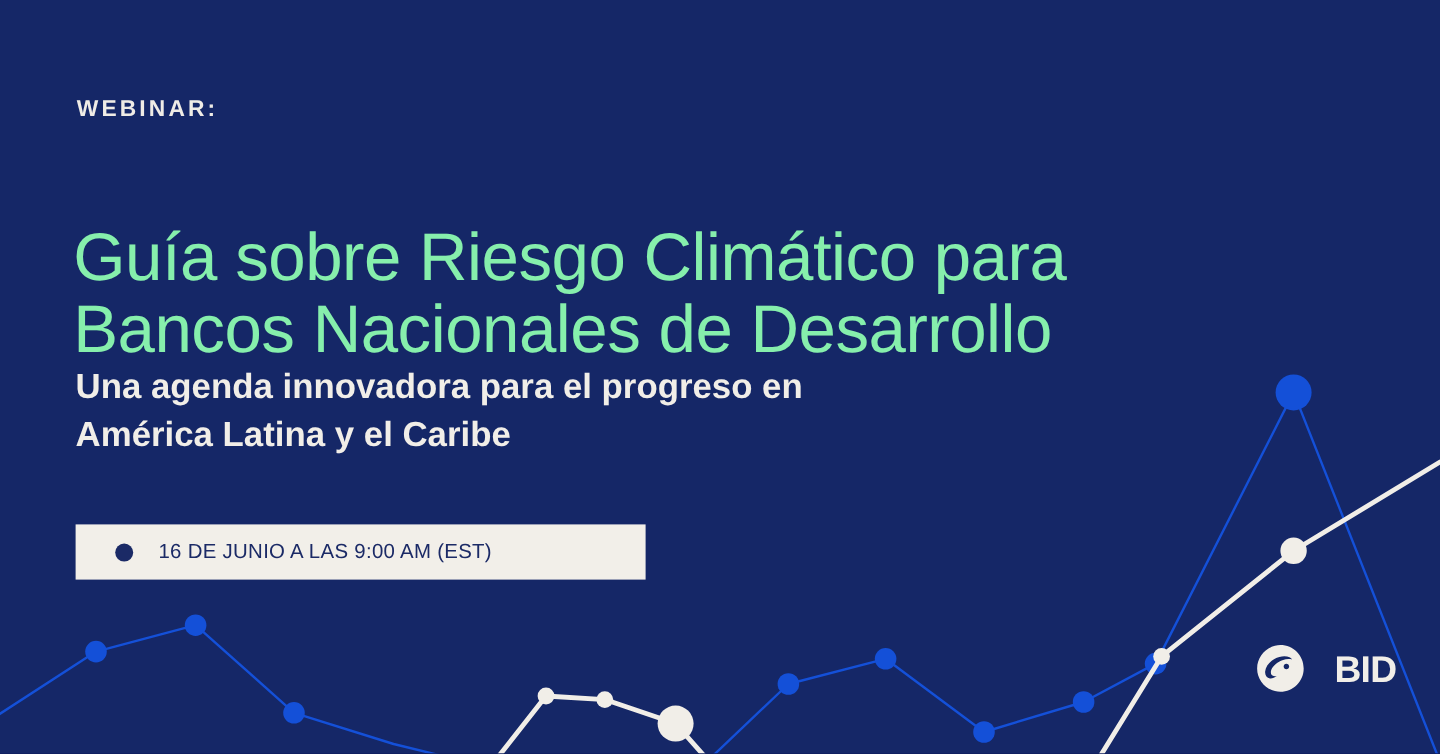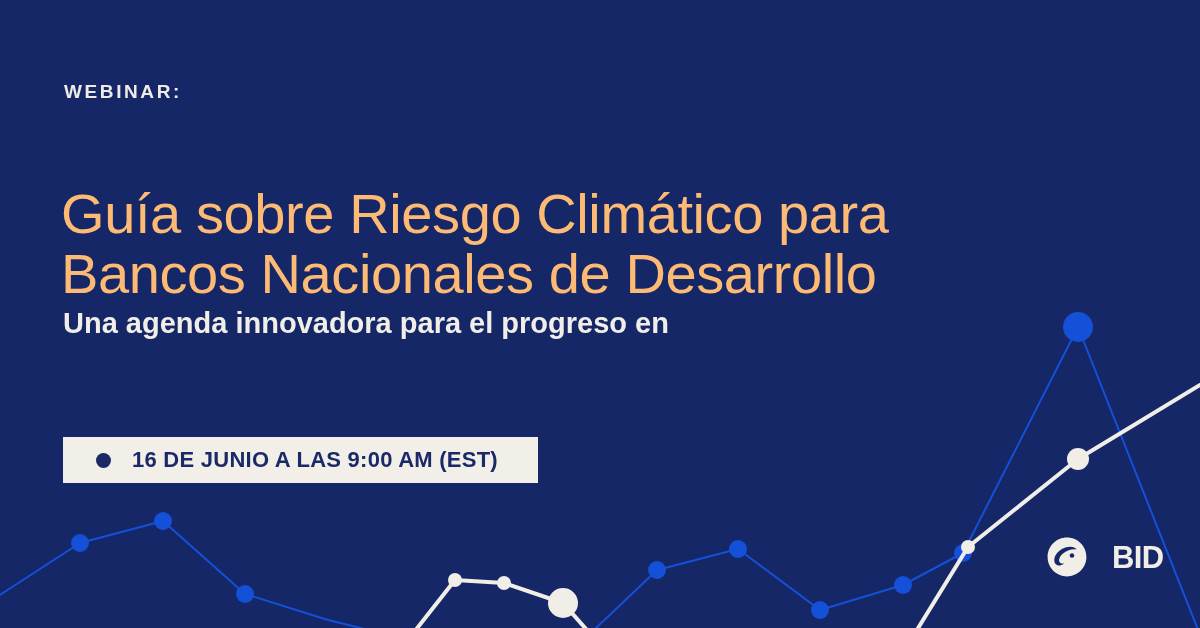--- a/index.html
+++ b/index.html
@@ -45,21 +45,21 @@
   }
 
   #headline {
     position: absolute;
     left: 61px;
     top: 146px;
     width: 1000px;
     font-size: 56px;
     font-weight: normal;
     line-height: 1.08;
-    color: #fdba74;
+    color: #86efac;
     letter-spacing: -0.4px;
   }
   #headline .hl-line { display: block; white-space: nowrap; }
 
   #subhead {
     position: absolute;
     left: 63px;
     top: 303px;
     width: 900px;
     font-size: 29px;
@@ -84,22 +84,22 @@
   }
   #date-bullet {
     width: 15px;
     height: 15px;
     border-radius: 50%;
     background: #1b2a66;
     flex: 0 0 auto;
   }
   #date-text {
     margin-left: 21px;
-    font-size: 22px;
-    font-weight: bold;
+    font-size: 17px;
+    font-weight: normal;
     letter-spacing: 0.25px;
     color: #1b2a66;
     white-space: nowrap;
   }
 
   
   #logo {
     position: absolute;
     left: 1047px;
     top: 534px;
@@ -150,20 +150,21 @@
 
     <div id="eyebrow">WEBINAR:</div>
 
     <h1 id="headline">
       <span class="hl-line">Guía sobre Riesgo Climático para</span>
       <span class="hl-line">Bancos Nacionales de Desarrollo</span>
     </h1>
 
     <div id="subhead">
       <span class="sub-line">Una agenda innovadora para el progreso en</span>
+      <span class="sub-line">América Latina y el Caribe</span>
     </div>
 
     <div id="date-badge">
       <span id="date-bullet"></span>
       <span id="date-text">16 DE JUNIO A LAS 9:00 AM (EST)</span>
     </div>
 
     <div id="logo">
       <svg id="logo-mark" width="40" height="40" viewBox="0 0 40 40" xmlns="http://www.w3.org/2000/svg">
         <path fill="#f1eee8" d="

